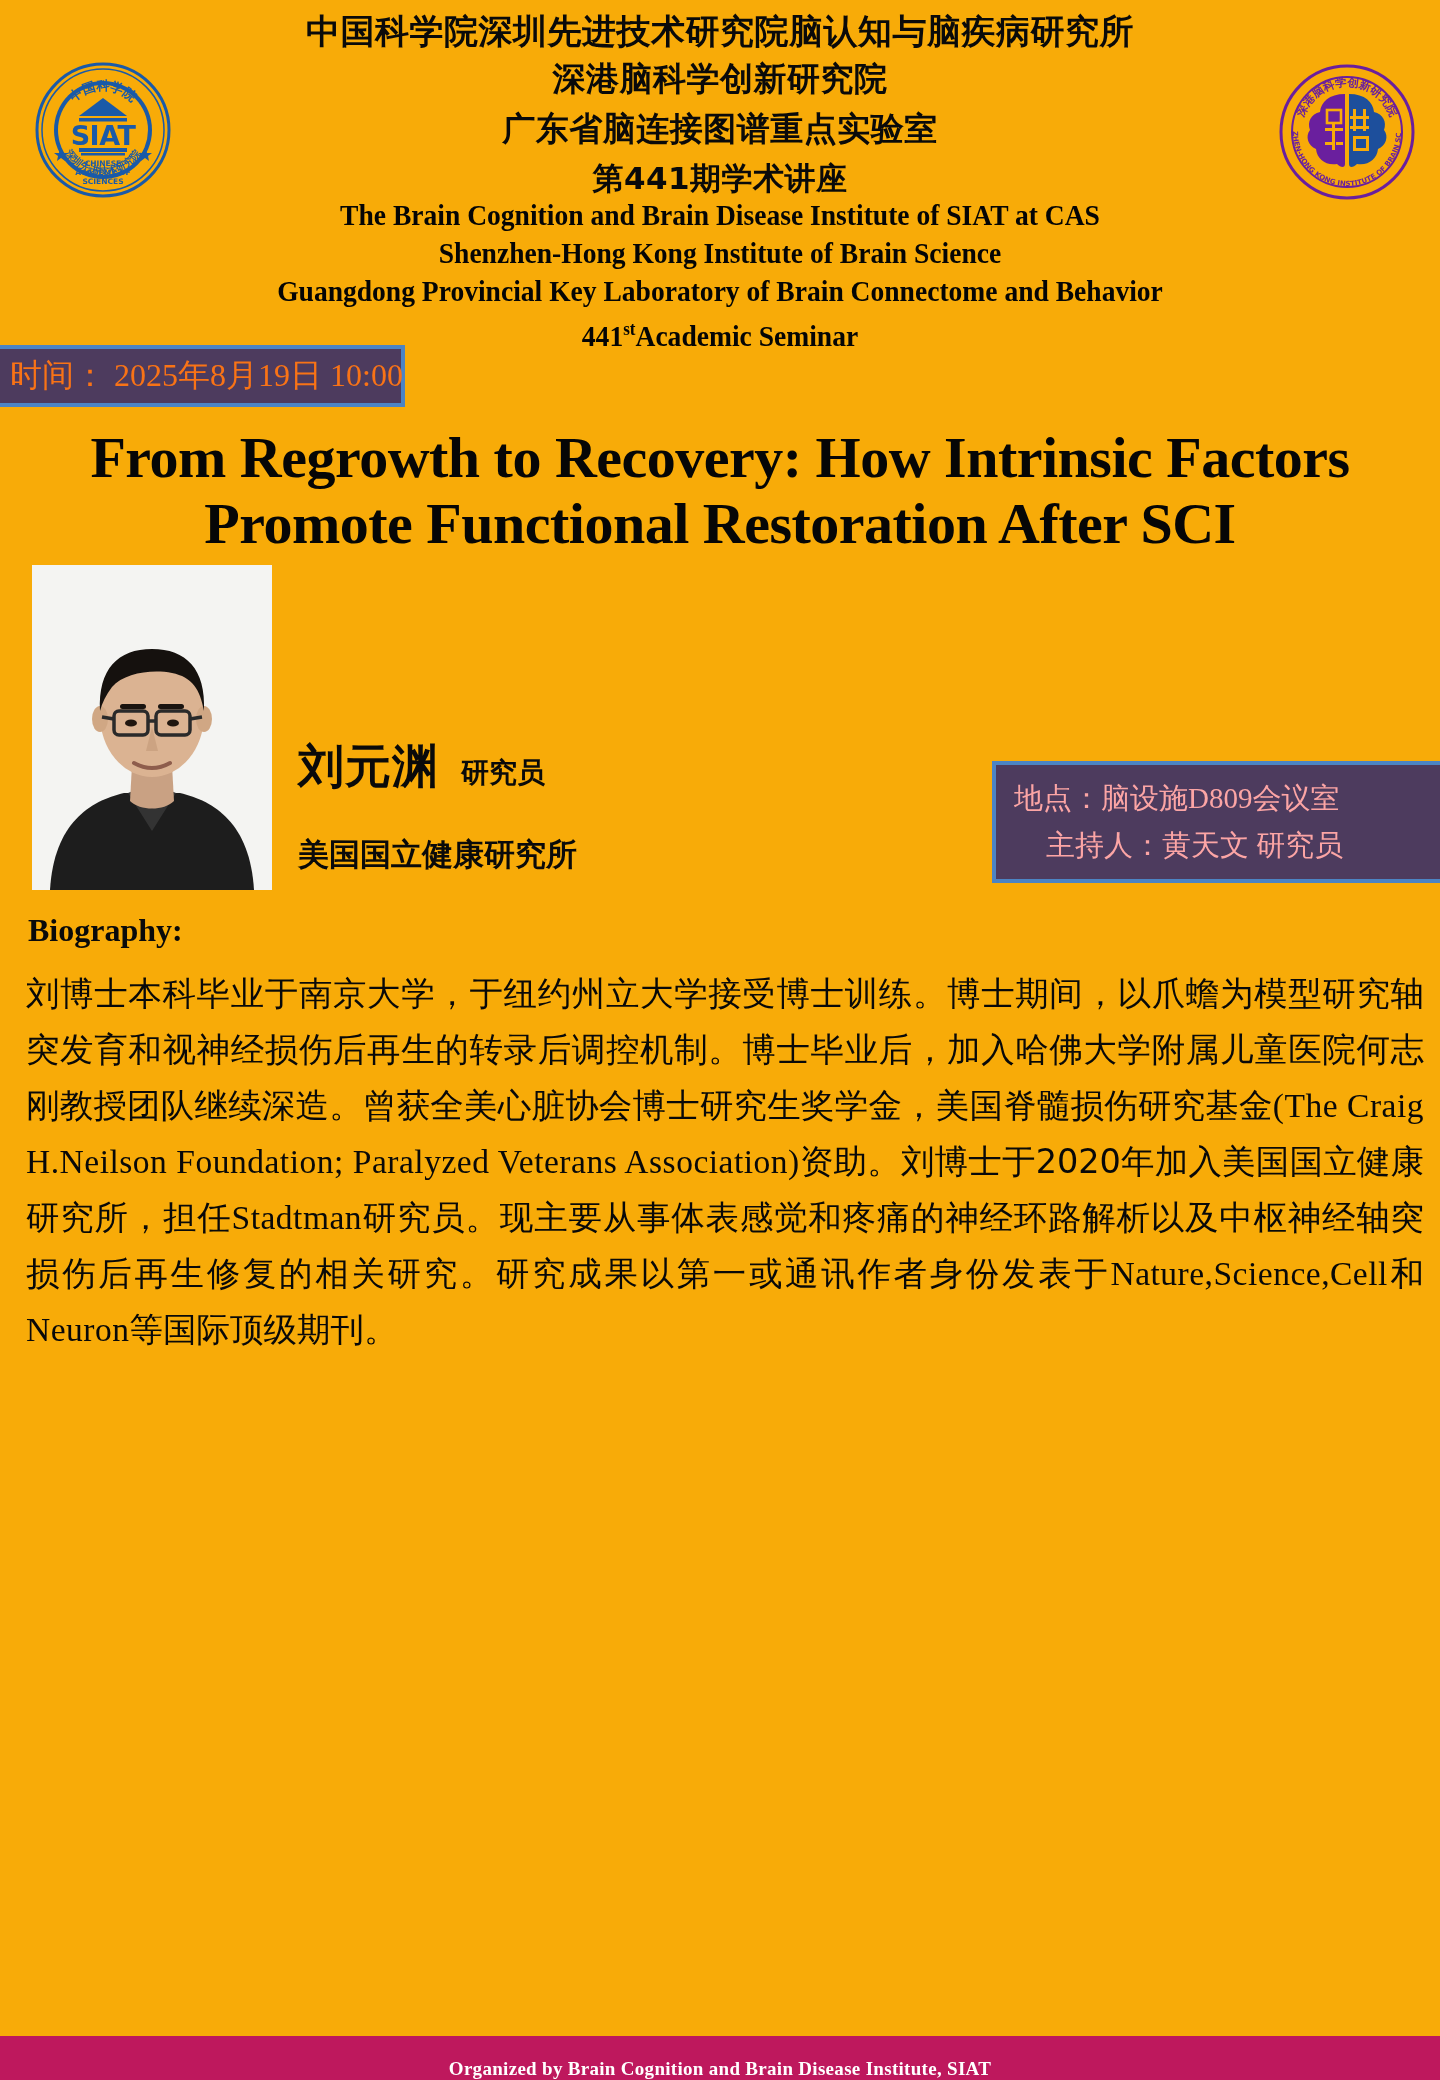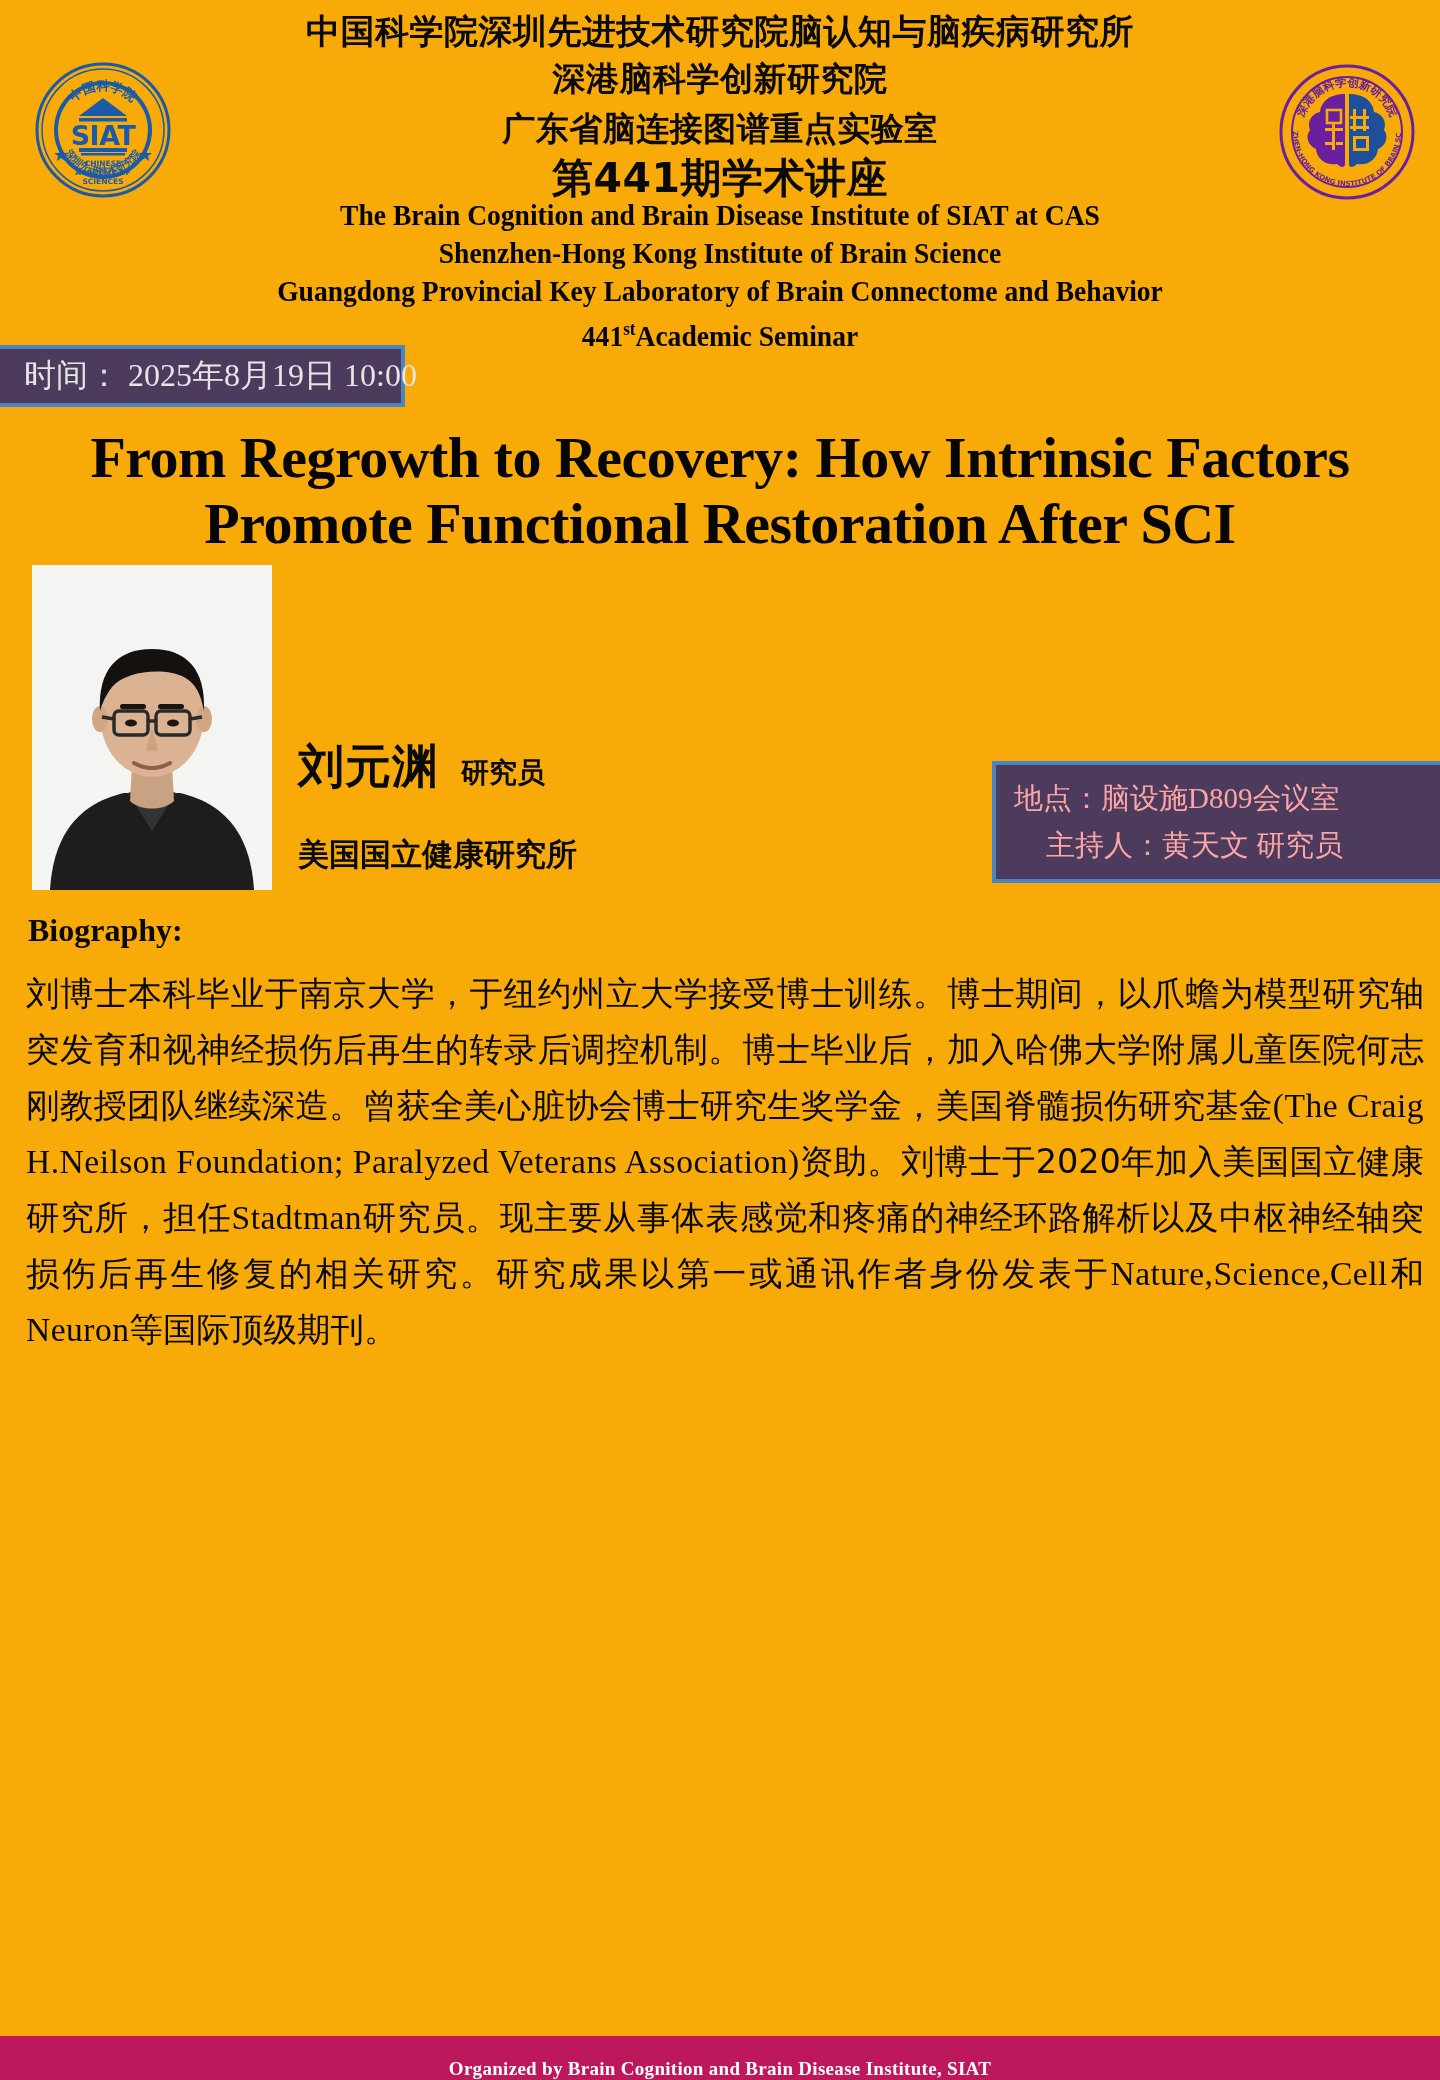--- a/index.html
+++ b/index.html
@@ -44,21 +44,21 @@
   }
   .header-cn div {
     font-family: "DejaVu Sans", sans-serif;
     font-weight: bold;
     color: #0a0a0a;
     letter-spacing: 0.5px;
   }
   .hcn1 { font-size: 34px; line-height: 46px; }
   .hcn2 { font-size: 33px; line-height: 50px; }
   .hcn3 { font-size: 33px; line-height: 50px; }
-  .hcn4 { font-size: 41px; line-height: 48px; }
+  .hcn4 { font-size: 31px; line-height: 48px; }
 
   .header-en {
     position: absolute;
     left: 30px;
     right: 30px;
     top: 196px;
     text-align: center;
   }
   .header-en div {
     font-family: "Liberation Serif", serif;
@@ -79,23 +79,23 @@
     height: 62px;
     background: #4d3b5e;
     border: 4px solid #4c84c4;
     border-left: none;
     box-sizing: border-box;
     display: flex;
     align-items: center;
   }
   .time-text {
     font-family: "Liberation Serif", serif;
-    color: #e5e5e5;
+    color: #f97316;
     font-size: 32px;
-    padding-left: 24px;
+    padding-left: 10px;
     white-space: nowrap;
   }
 
   
   .main-title {
     position: absolute;
     left: 70px;
     right: 70px;
     top: 425px;
     text-align: center;

